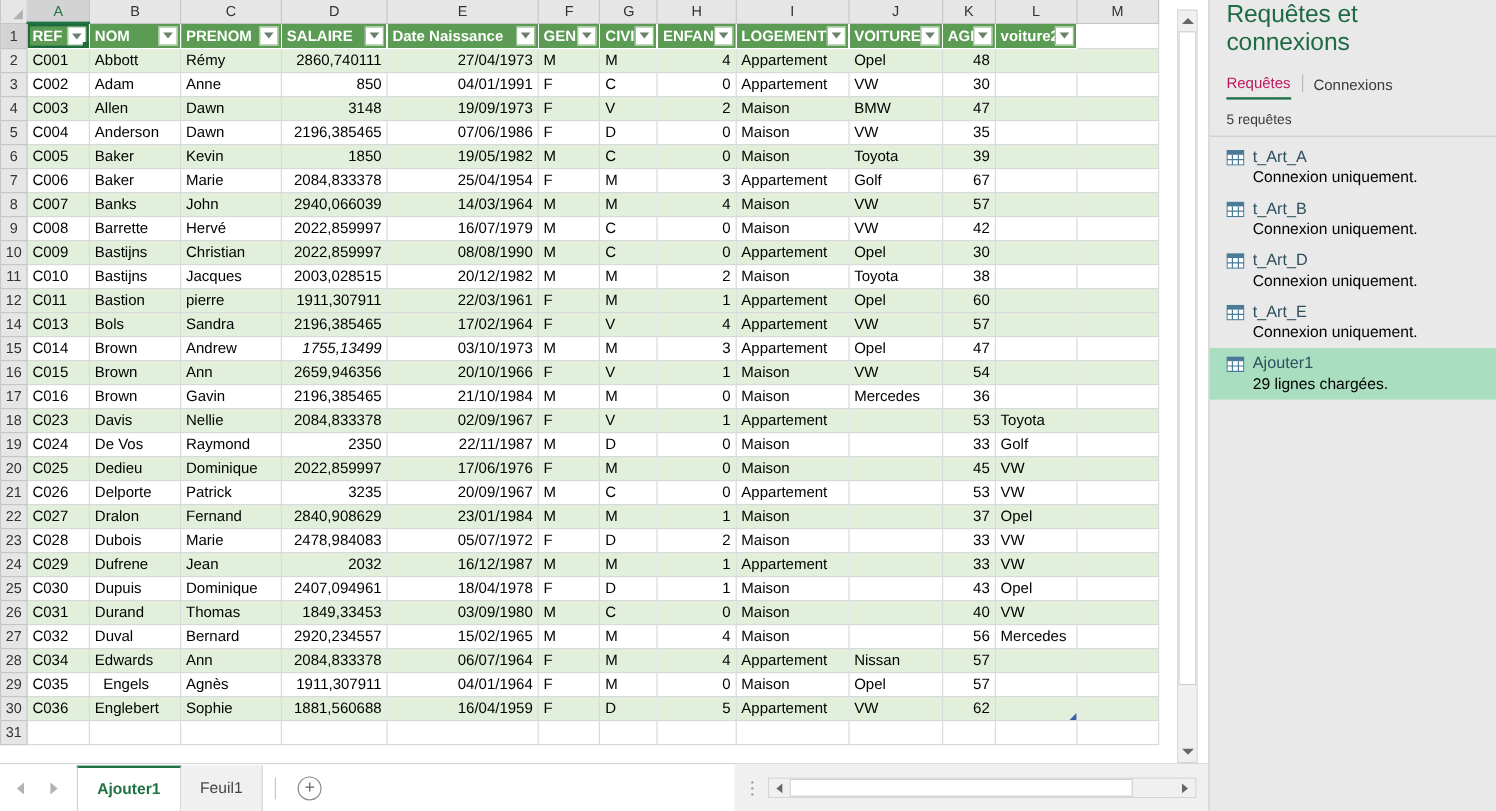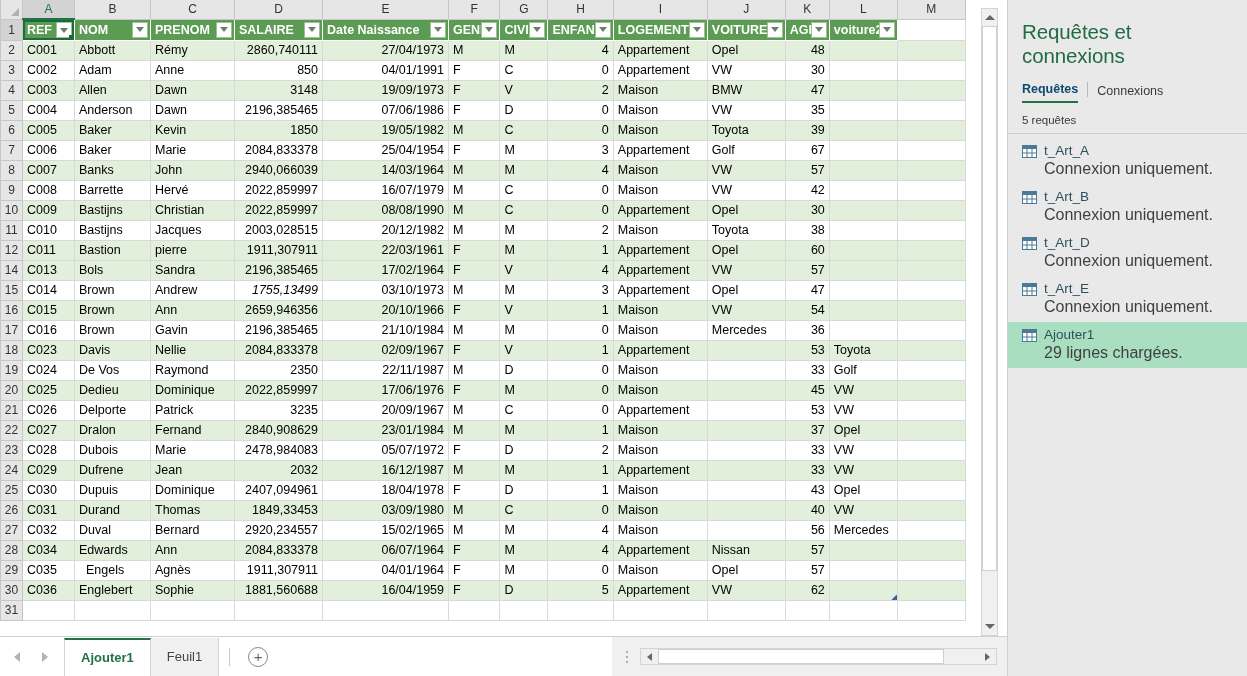--- a/index.html
+++ b/index.html
@@ -177,45 +177,45 @@
   .hsb-btn .ll { width:0;height:0;border-top:4px solid transparent;border-bottom:4px solid transparent;border-right:5px solid #666; }
   .hsb-btn .rr { width:0;height:0;border-top:4px solid transparent;border-bottom:4px solid transparent;border-left:5px solid #666; }
   .hsb-track { flex:1; position: relative; background: #f0f0f0; }
   .hsb-thumb { position:absolute; left:0; top:0; bottom:0; width: 89%; background:#ffffff; border:1px solid #cfcfcf; }
 
   
   .sidebar {
     width: 240px; height: 676px;
     background: #e9e9e9;
     border-left: 1px solid #cfcfcf;
-    padding: 20px 0 0 0;
+    padding: 0 0 0 0;
     position: relative;
   }
   .sb-title {
     font-size: 20.5px; color: #1f6b45; font-weight: normal;
     padding: 0 14px 0 14px; margin-bottom: 14px; letter-spacing: -0.1px;
   }
   .sb-tabs { display: flex; align-items: flex-end; padding: 0 14px; gap: 0; }
   .sb-tab { font-size: 12.5px; color: #3a3a3a; padding-bottom: 5px; }
-  .sb-tab.active { font-weight: bold; color: #0c4a6e; border-bottom: 2.5px solid #217346; }
+  .sb-tab.active { font-weight: normal; color: #be185d; border-bottom: 2.5px solid #217346; }
   .sb-tab-div { width: 1px; height: 15px; background: #b9b9b9; margin: 0 9px 6px 9px; }
   .sb-count {
     font-size: 11.5px; color: #3a3a3a;
     padding: 9px 14px 7px 14px;
     border-bottom: 1px solid #cdcdcd;
     margin: 2px 0 0 0;
   }
   .query-list { padding-top: 4px; }
   .query-item { padding: 5px 14px 6px 14px; }
   .query-item.selected { background: #a9dfc0; }
   .q-head { display: flex; align-items: flex-end; gap: 7px; }
   .q-icon { width: 15px; height: 13px; flex: none; position: relative; }
   .q-icon svg { display: block; }
   .q-name { font-size: 13.5px; color: #2d4f5e; }
-  .q-sub { font-size: 16px; color: #404040; padding-left: 22px; margin-top: 2px; }
+  .q-sub { font-size: 13px; color: #000000; padding-left: 22px; margin-top: 2px; }
 </style>
 </head>
 <body>
 
 <div class="app">
 
   <div class="workbook">
 
     <div class="grid-area">
       <table class="sheet">

